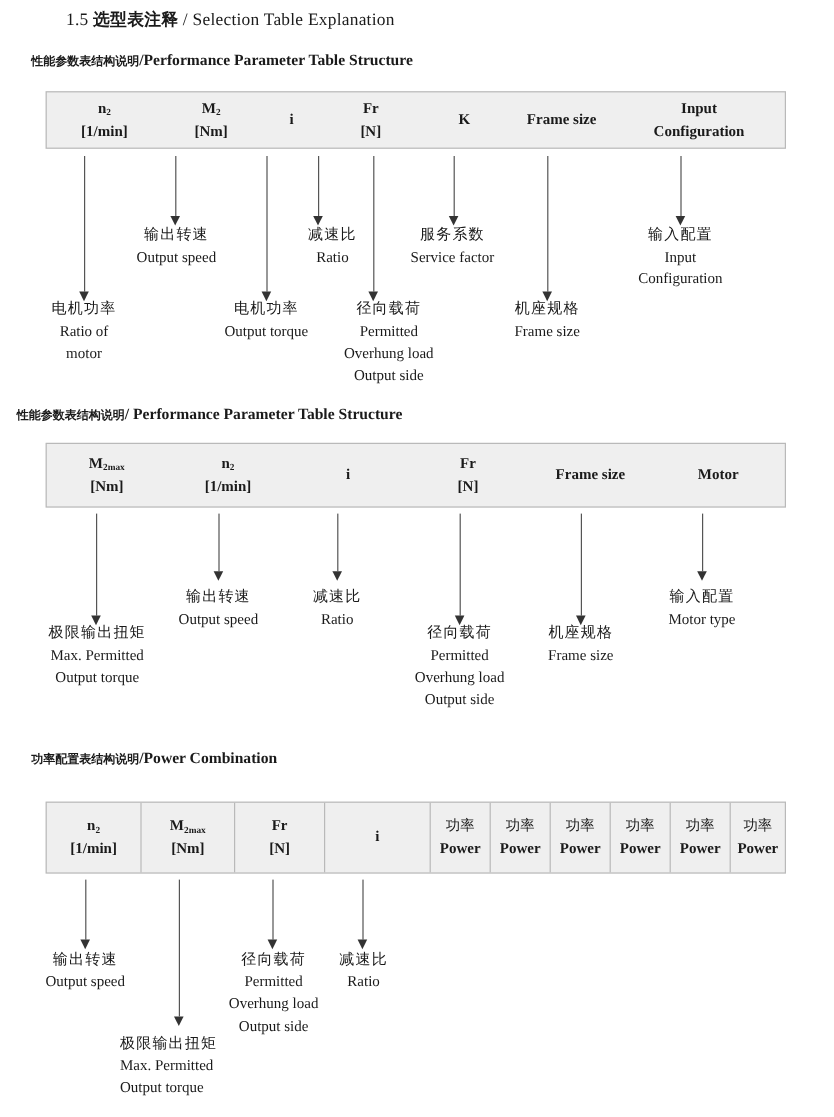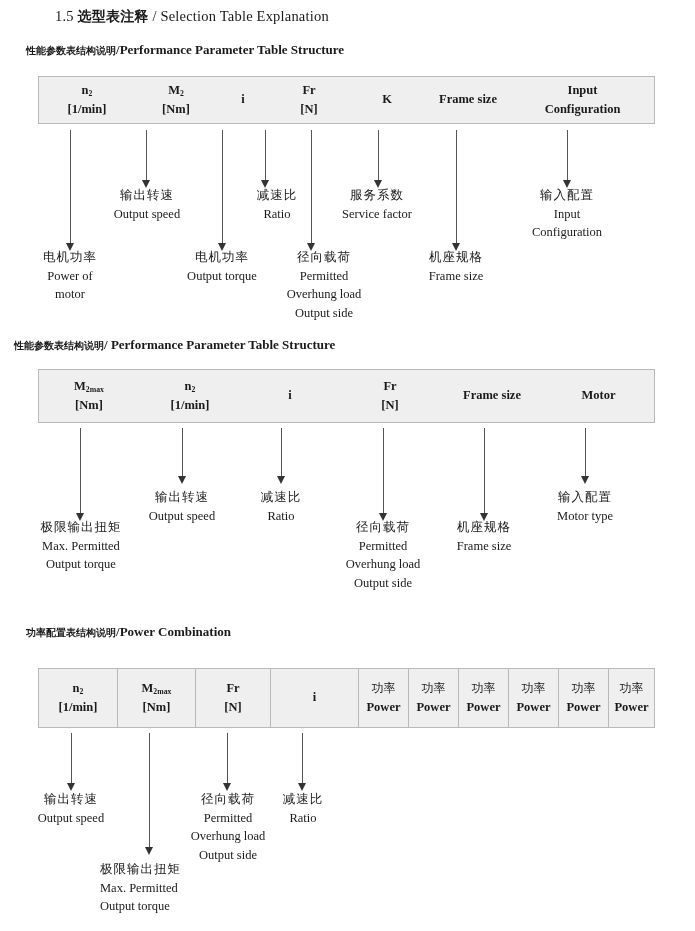--- a/index.html
+++ b/index.html
@@ -190,21 +190,21 @@
     <div class="shaft" style="height:113px;"></div>
     <div class="head" style="top:113px;"></div>
   </div>
 <div class="arrow" style="left:563px; top:130px;">
     <div class="shaft" style="height:50px;"></div>
     <div class="head" style="top:50px;"></div>
   </div>
 
 <div class="anno center" style="left:70px;  top:248px;">
   <div class="cn">电机功率</div>
-  <div class="en">Power of</div>
+  <div class="en">Ratio of</div>
   <div class="en">motor</div>
 </div>
 <div class="anno center" style="left:147px; top:186px;">
   <div class="cn">输出转速</div>
   <div class="en">Output speed</div>
 </div>
 <div class="anno center" style="left:222px; top:248px;">
   <div class="cn">电机功率</div>
   <div class="en">Output torque</div>
 </div>

